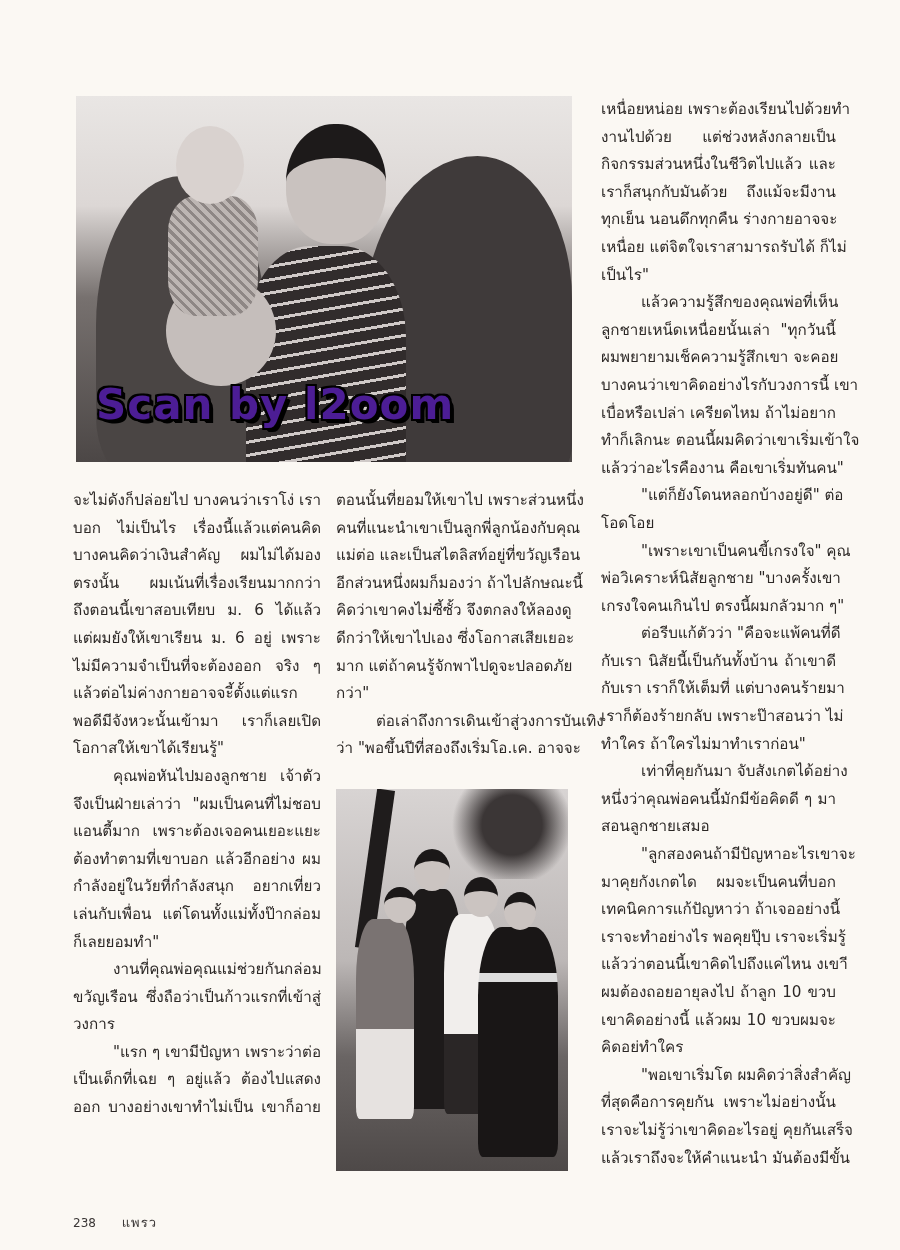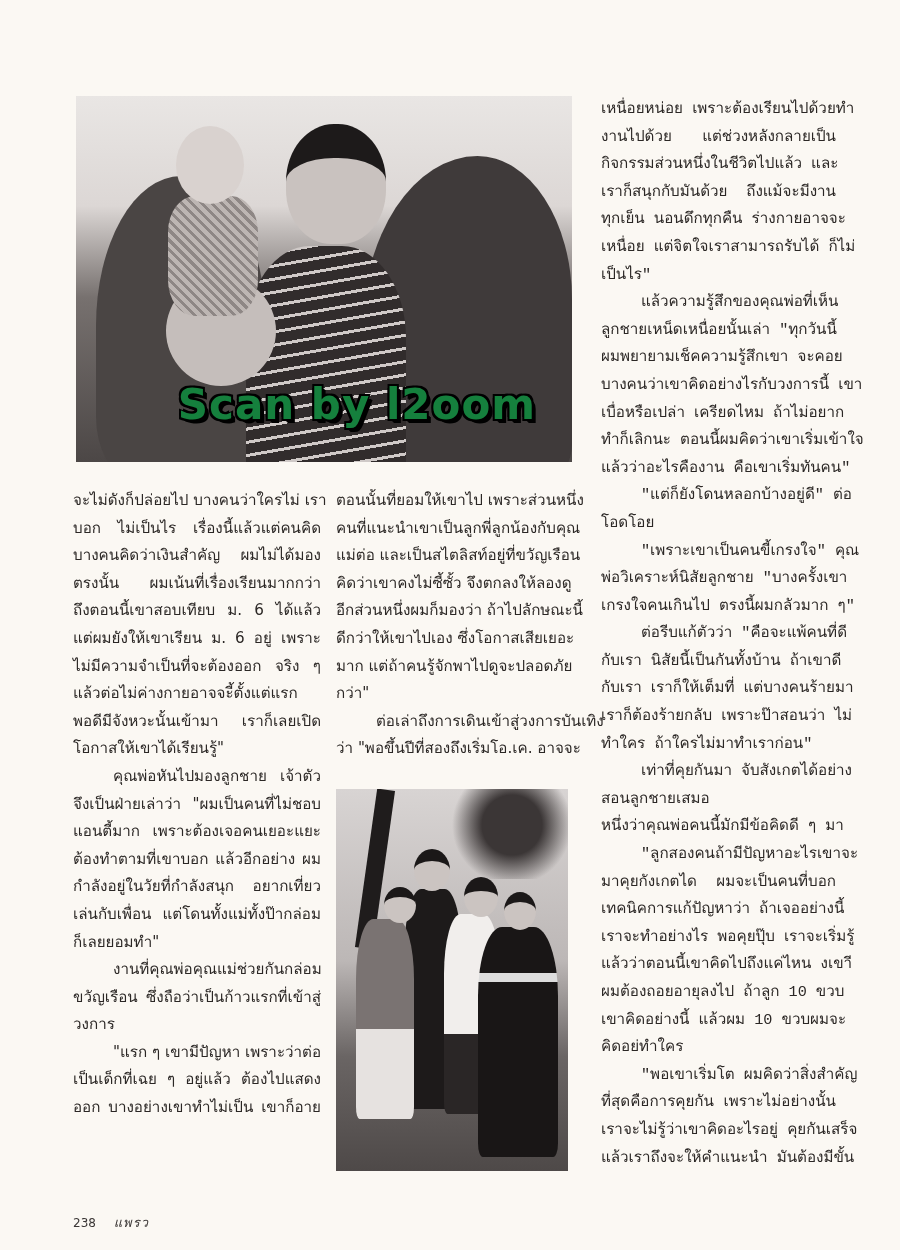--- a/index.html
+++ b/index.html
@@ -25,23 +25,23 @@
     #photo-top .man-body { position:absolute; left: 170px; top: 150px; width: 160px; height: 230px;
       border-radius: 40% 40% 0 0;
       background: repeating-linear-gradient(170deg, #312c2c 0 10px, #cfc9c7 10px 13px); }
     #photo-top .baby-head { position:absolute; left: 100px; top: 30px; width: 68px; height: 78px;
       border-radius: 50%; background: #d9d2cf; }
     #photo-top .baby-body { position:absolute; left: 92px; top: 100px; width: 90px; height: 120px;
       border-radius: 30%; background: repeating-linear-gradient(45deg,#bdb6b3 0 4px,#8e8785 4px 7px); }
     #photo-top .arm { position:absolute; left: 90px; top: 180px; width: 110px; height: 110px;
       border-radius: 50%; background: #c5bebb; }
     .watermark {
-      position: absolute; left: 96px; top: 380px; width: 440px; text-align: right;
+      position: absolute; left: 96px; top: 380px; width: 440px; text-align: left;
       font-family: "DejaVu Sans", sans-serif; font-size: 42px; font-weight: bold;
-      color: #15803d; letter-spacing: 1px;
+      color: #4c1d95; letter-spacing: 1px;
       text-shadow: 3px 3px 0 #000, -2px -2px 0 #000, 2px -2px 0 #000, -2px 2px 0 #000, 4px 4px 0 #000;
       pointer-events: none;
     }
     
     #photo-bottom { left: 336px; top: 789px; width: 232px; height: 382px;
       background: linear-gradient(180deg, #d8d4d3 0%, #bcb7b6 45%, #6a6564 70%, #4e4948 100%); }
     #photo-bottom .trunk { position:absolute; left: 30px; top: 0; width: 18px; height: 160px; background: #1f1c1c; transform: rotate(8deg); }
     #photo-bottom .branches { position:absolute; right: 0; top: 0; width: 140px; height: 90px; background: radial-gradient(circle at 60% 40%, #3b3636 0 30%, transparent 60%); }
     .fig { position:absolute; }
     .fig .h { position:absolute; border-radius: 50%; background: #cbc4c1; }
@@ -59,28 +59,28 @@
       position: absolute;
       font-size: 15.2px; line-height: 27.6px;
       color: #2b2725;
       text-align: justify;
     }
     .col .line { display: block; white-space: nowrap; text-align-last: justify; text-align: justify; }
     .col .line.last { text-align-last: left; }
     .col .indent { padding-left: 40px; }
     #col-left { left: 73px; top: 487px; width: 248px; }
     #col-mid { left: 336px; top: 487px; width: 232px; }
-    #col-right { left: 601px; top: 96px; width: 235px; font-family: Liberation Mono, monospace; }
+    #col-right { left: 601px; top: 96px; width: 235px; }
 
     .footer {
       position: absolute; left: 73px; top: 1212px;
       font-size: 12px; color: #3a3635;
     }
-    .footer .page-num { margin-right: 14px; }
-    .footer .logo { font-family: "DejaVu Serif", serif; font-style: italic; font-size: 13px; letter-spacing: 1px; }
+    .footer .page-num { margin-right: 22px; }
+    .footer .logo { font-family: "DejaVu Serif", serif; font-size: 13px; letter-spacing: 1px; }
   </style>
 </head>
 <body>
 
 <div class="photo" id="photo-top">
   <div class="tree-l"></div>
   <div class="tree-r"></div>
   <div class="man-body"></div>
   <div class="man-head"></div>
   <div class="arm"></div>
@@ -104,21 +104,21 @@
       <div class="b"></div>
       <div class="h"></div>
     </div>
   <div class="fig f4">
       <div class="b"></div>
       <div class="h"></div>
     </div>
 </div>
 
 <div class="col" id="col-left">
-    <span class="line">จะไม่ดังก็ปล่อยไป บางคนว่าใครไม่ เรา</span>
+    <span class="line">จะไม่ดังก็ปล่อยไป บางคนว่าเราโง่ เรา</span>
     <span class="line">บอก ไม่เป็นไร เรื่องนี้แล้วแต่คนคิด</span>
     <span class="line">บางคนคิดว่าเงินสำคัญ ผมไม่ได้มอง</span>
     <span class="line">ตรงนั้น ผมเน้นที่เรื่องเรียนมากกว่า</span>
     <span class="line">ถึงตอนนี้เขาสอบเทียบ ม. 6 ได้แล้ว</span>
     <span class="line">แต่ผมยังให้เขาเรียน ม. 6 อยู่ เพราะ</span>
     <span class="line">ไม่มีความจำเป็นที่จะต้องออก จริง ๆ</span>
     <span class="line">แล้วต่อไม่ค่างกายอาจจะี้ตั้งแต่แรก</span>
     <span class="line">พอดีมีจังหวะนั้นเข้ามา เราก็เลยเปิด</span>
     <span class="line last">โอกาสให้เขาได้เรียนรู้"</span>
     <span class="line indent">คุณพ่อหันไปมองลูกชาย เจ้าตัว</span>
@@ -132,22 +132,22 @@
     <span class="line">ขวัญเรือน ซึ่งถือว่าเป็นก้าวแรกที่เข้าสู่</span>
     <span class="line last">วงการ</span>
     <span class="line indent">"แรก ๆ เขามีปัญหา เพราะว่าต่อ</span>
     <span class="line">เป็นเด็กที่เฉย ๆ อยู่แล้ว ต้องไปแสดง</span>
     <span class="line">ออก บางอย่างเขาทำไม่เป็น เขาก็อาย</span>
   </div>
 <div class="col" id="col-mid">
     <span class="line">ตอนนั้นที่ยอมให้เขาไป เพราะส่วนหนึ่ง</span>
     <span class="line">คนที่แนะนำเขาเป็นลูกพี่ลูกน้องกับคุณ</span>
     <span class="line">แม่ต่อ และเป็นสไตลิสท์อยู่ที่ขวัญเรือน</span>
+    <span class="line">อีกส่วนหนึ่งผมก็มองว่า ถ้าไปลักษณะนี้</span>
     <span class="line">คิดว่าเขาคงไม่ซี้ซั้ว จึงตกลงให้ลองดู</span>
-    <span class="line">อีกส่วนหนึ่งผมก็มองว่า ถ้าไปลักษณะนี้</span>
     <span class="line">ดีกว่าให้เขาไปเอง ซึ่งโอกาสเสียเยอะ</span>
     <span class="line">มาก แต่ถ้าคนรู้จักพาไปดูจะปลอดภัย</span>
     <span class="line last">กว่า"</span>
     <span class="line indent">ต่อเล่าถึงการเดินเข้าสู่วงการบันเทิง</span>
     <span class="line">ว่า "พอขึ้นปีที่สองถึงเริ่มโอ.เค. อาจจะ</span>
   </div>
 <div class="col" id="col-right">
     <span class="line">เหนื่อยหน่อย เพราะต้องเรียนไปด้วยทำ</span>
     <span class="line">งานไปด้วย แต่ช่วงหลังกลายเป็น</span>
     <span class="line">กิจกรรมส่วนหนึ่งในชีวิตไปแล้ว และ</span>
@@ -166,22 +166,22 @@
     <span class="line last">โอดโอย</span>
     <span class="line indent">"เพราะเขาเป็นคนขี้เกรงใจ" คุณ</span>
     <span class="line">พ่อวิเคราะห์นิสัยลูกชาย "บางครั้งเขา</span>
     <span class="line last">เกรงใจคนเกินไป ตรงนี้ผมกลัวมาก ๆ"</span>
     <span class="line indent">ต่อรีบแก้ตัวว่า "คือจะแพ้คนที่ดี</span>
     <span class="line">กับเรา นิสัยนี้เป็นกันทั้งบ้าน ถ้าเขาดี</span>
     <span class="line">กับเรา เราก็ให้เต็มที่ แต่บางคนร้ายมา</span>
     <span class="line">เราก็ต้องร้ายกลับ เพราะป๊าสอนว่า ไม่</span>
     <span class="line last">ทำใคร ถ้าใครไม่มาทำเราก่อน"</span>
     <span class="line indent">เท่าที่คุยกันมา จับสังเกตได้อย่าง</span>
+    <span class="line">หนึ่งว่าคุณพ่อคนนี้มักมีข้อคิดดี ๆ มา</span>
     <span class="line last">สอนลูกชายเสมอ</span>
-    <span class="line">หนึ่งว่าคุณพ่อคนนี้มักมีข้อคิดดี ๆ มา</span>
     <span class="line indent">"ลูกสองคนถ้ามีปัญหาอะไรเขาจะ</span>
     <span class="line">มาคุยกังเกตได ผมจะเป็นคนที่บอก</span>
     <span class="line">เทคนิคการแก้ปัญหาว่า ถ้าเจออย่างนี้</span>
     <span class="line">เราจะทำอย่างไร พอคุยปุ๊บ เราจะเริ่มรู้</span>
     <span class="line">แล้วว่าตอนนี้เขาคิดไปถึงแค่ไหน งเขาี</span>
     <span class="line">ผมต้องถอยอายุลงไป ถ้าลูก 10 ขวบ</span>
     <span class="line">เขาคิดอย่างนี้ แล้วผม 10 ขวบผมจะ</span>
     <span class="line last">คิดอย่ทำใคร</span>
     <span class="line indent">"พอเขาเริ่มโต ผมคิดว่าสิ่งสำคัญ</span>
     <span class="line">ที่สุดคือการคุยกัน เพราะไม่อย่างนั้น</span>

